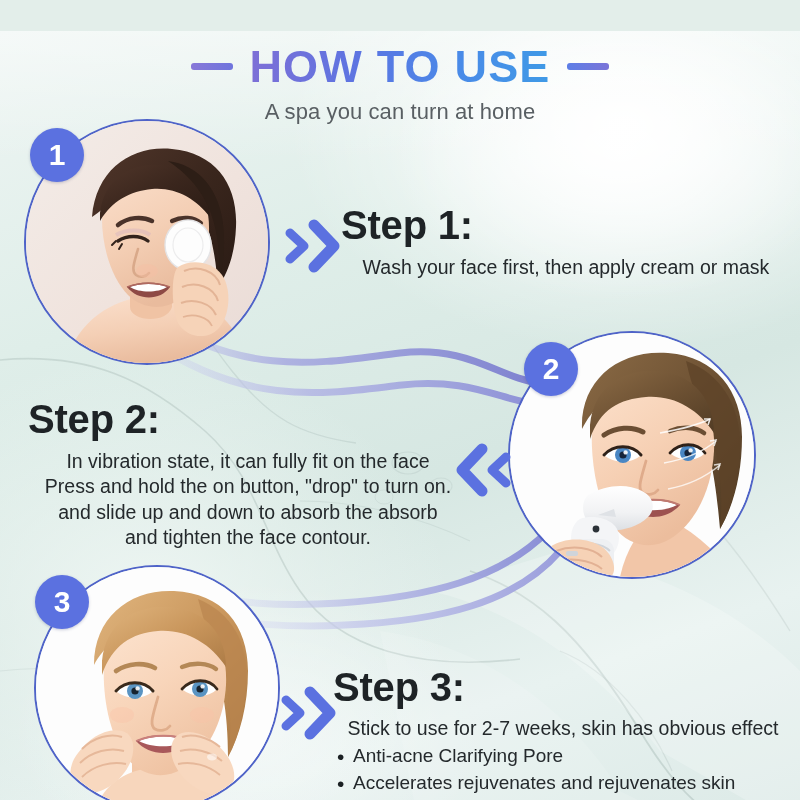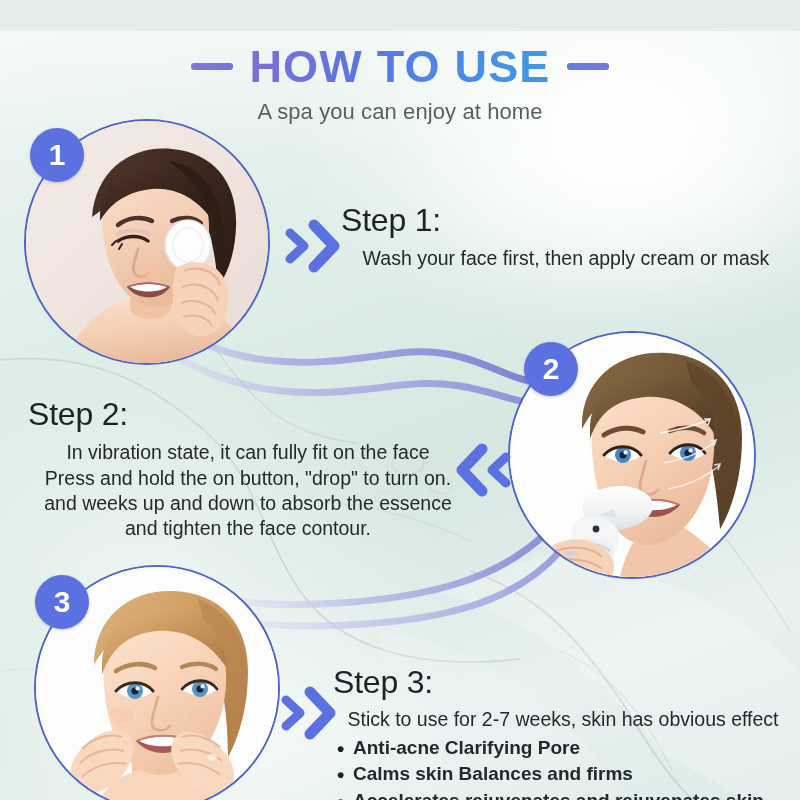--- a/index.html
+++ b/index.html
@@ -34,24 +34,24 @@
   
   .circ{position:absolute;border-radius:50%;overflow:hidden;border:2.5px solid #4f63c8;}
   .circ .ph{position:absolute;inset:0;}
   .badge{
     position:absolute;border-radius:50%;background:#5b71e0;
     color:#fff;font-size:30px;font-weight:bold;
     display:flex;align-items:center;justify-content:center;
     box-shadow:0 1px 3px rgba(40,50,110,.25);
   }
   
-  .step-head{font-size:32px;font-weight:normal;color:#1e2326;letter-spacing:-.2px;line-height:1.1;}
+  .step-head{font-size:40px;font-weight:bold;color:#1e2326;letter-spacing:-.2px;line-height:1.1;}
   .step-body{font-size:19.5px;color:#24292c;line-height:1.30;text-align:center;}
   .bullets{list-style:none;margin:2px 0 0 0;padding:0;}
-  .bullets li{font-size:19px;color:#24292c;line-height:1.40;padding-left:20px;position:relative;font-weight:bold;}
+  .bullets li{font-size:19px;color:#24292c;line-height:1.40;padding-left:20px;position:relative;}
   .bullets li:before{content:"\2022";position:absolute;left:4px;top:-1px;font-size:21px;color:#1b2023;}
   .brand{position:absolute;right:14px;bottom:6px;font-size:18px;font-weight:bold;color:#101417;letter-spacing:.4px;}
 </style>
 </head>
 <body>
 
 <div id="page">
 
   <svg class="marble" width="800" height="800" viewBox="0 0 800 800">
     <defs>
@@ -115,21 +115,21 @@
     <path d="M548,500 C500,548 430,566 340,572 C280,576 240,572 205,566" fill="none" stroke="url(#rb3)" stroke-width="7" stroke-linecap="round"></path>
     <path d="M560,520 C515,572 440,590 345,594 C285,597 240,592 200,586" fill="none" stroke="url(#rb4)" stroke-width="7" stroke-linecap="round"></path>
   </svg>
 
   <div class="header">
     <div class="title-row">
       <span class="dash left"></span>
       <span class="title">HOW TO USE</span>
       <span class="dash right"></span>
     </div>
-    <div class="subtitle">A spa you can enjoy at home</div>
+    <div class="subtitle">A spa you can turn at home</div>
   </div>
 
   <div class="circ" style="left:24px;top:88px;width:242px;height:242px;">
     <svg class="ph" viewBox="0 0 242 242" preserveAspectRatio="xMidYMid slice">
       <defs>
         <linearGradient id="bg1" x1="0" y1="0" x2="1" y2="1">
           <stop offset="0%" stop-color="#f3ece8"></stop>
             <stop offset="55%" stop-color="#f0e3dd"></stop>
             <stop offset="100%" stop-color="#e9dbd6"></stop>
         </linearGradient>
@@ -275,21 +275,21 @@
   <svg style="position:absolute;left:452px;top:410px;" width="64" height="58" viewBox="0 0 64 58">
     <path d="M30,8 L10,29 L30,50" fill="none" stroke="#5b71e0" stroke-width="11" stroke-linecap="round" stroke-linejoin="round"></path>
     <path d="M54,16 L40,29 L54,42" fill="none" stroke="#5b71e0" stroke-width="9" stroke-linecap="round" stroke-linejoin="round"></path>
   </svg>
 
   <div style="position:absolute;left:28px;top:366px;width:440px;">
     <div class="step-head">Step 2:</div>
     <div class="step-body" style="margin-top:8px;">
       <div>In vibration state, it can fully fit on the face</div>
       <div>Press and hold the on button, "drop" to turn on.</div>
-      <div>and weeks up and down to absorb the essence</div>
+      <div>and slide up and down to absorb the absorb</div>
       <div>and tighten the face contour.</div>
     </div>
   </div>
 
   <div class="circ" style="left:34px;top:534px;width:242px;height:242px;">
     <svg class="ph" viewBox="0 0 242 242" preserveAspectRatio="xMidYMid slice">
       <defs>
         <linearGradient id="sk3" x1="0" y1="0" x2="0.5" y2="1">
           <stop offset="0%" stop-color="#fde5d2"></stop>
             <stop offset="55%" stop-color="#f8d5ba"></stop>
@@ -353,20 +353,19 @@
   <svg style="position:absolute;left:274px;top:653px;" width="64" height="58" viewBox="0 0 64 58">
     <path d="M12,16 L26,29 L12,42" fill="none" stroke="#5b71e0" stroke-width="9" stroke-linecap="round" stroke-linejoin="round"></path>
     <path d="M36,8 L56,29 L36,50" fill="none" stroke="#5b71e0" stroke-width="11" stroke-linecap="round" stroke-linejoin="round"></path>
   </svg>
 
   <div style="position:absolute;left:333px;top:634px;width:460px;">
     <div class="step-head">Step 3:</div>
     <div class="step-body" style="margin-top:7px;">Stick to use for 2-7 weeks, skin has obvious effect</div>
     <ul class="bullets">
       <li>Anti-acne Clarifying Pore</li>
-      <li>Calms skin Balances and firms</li>
       <li>Accelerates rejuvenates and rejuvenates skin</li>
     </ul>
   </div>
 
   <div class="brand">SKIN GLOW</div>
 
 </div>
 
 </body></html>

